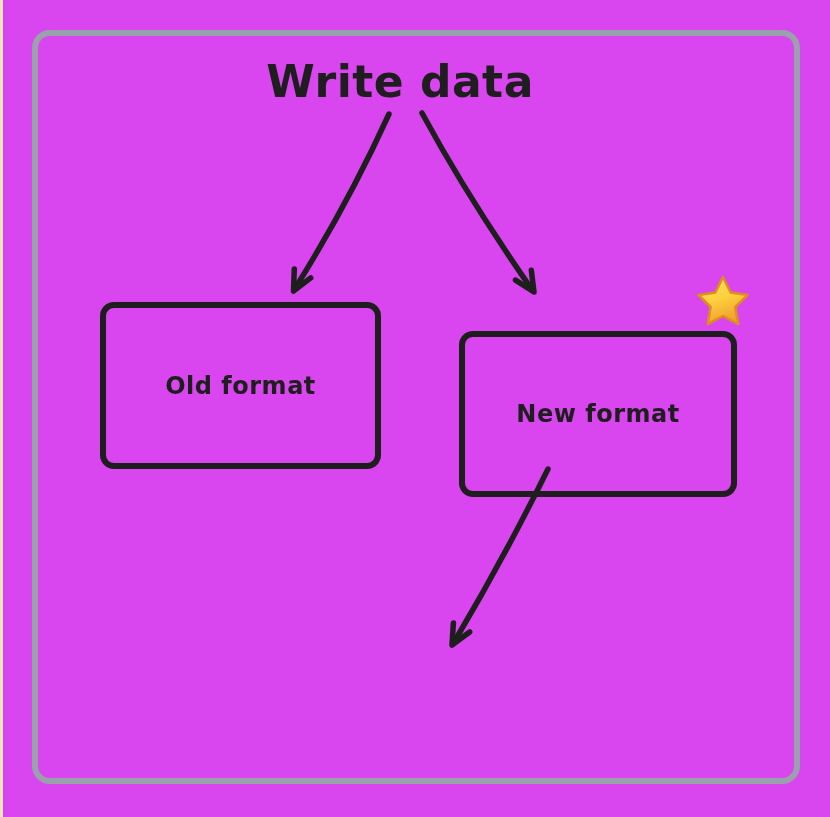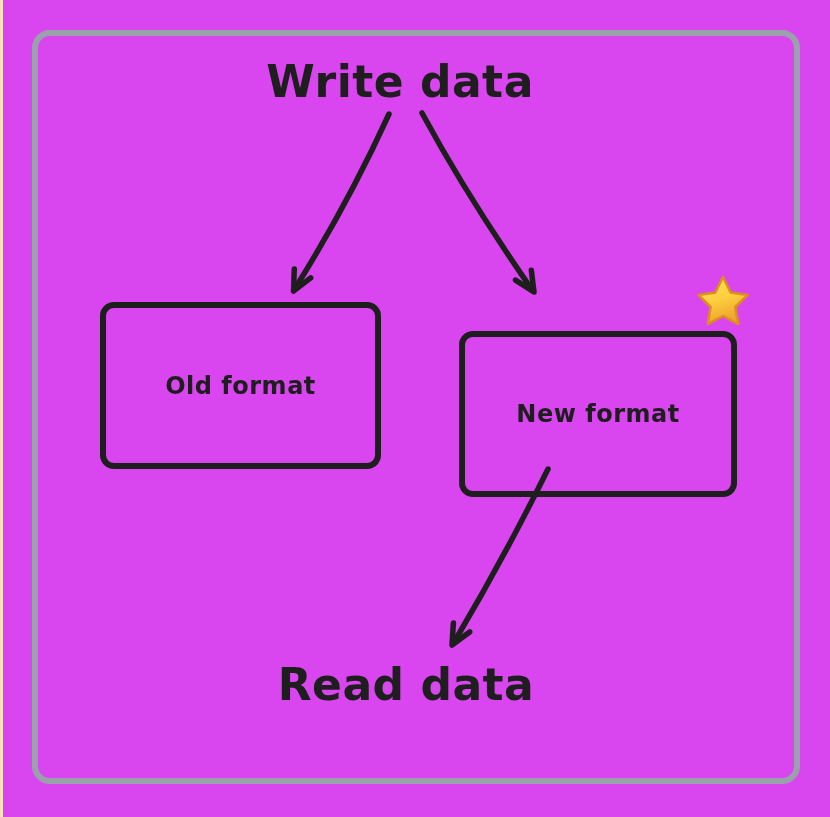--- a/index.html
+++ b/index.html
@@ -118,15 +118,14 @@
       <linearGradient id="starGrad" x1="0" y1="0" x2="0.35" y2="1">
         <stop offset="0" stop-color="#ffe45c"></stop>
         <stop offset="0.55" stop-color="#fccf3e"></stop>
         <stop offset="1" stop-color="#f0a32f"></stop>
       </linearGradient>
     </defs>
     <path d="M0 -26 L7.64 -10.52 L24.73 -8.03 L12.36 4.02 L15.28 21.03 L0 13
              L-15.28 21.03 L-12.36 4.02 L-24.73 -8.03 L-7.64 -10.52 Z" fill="url(#starGrad)" stroke="#dd8f1c" stroke-width="2.5" stroke-linejoin="round"></path>
   </svg>
 
-  <div class="flow-label label-bottom">Read data</div>
 
 </div>
 
 </body></html>

